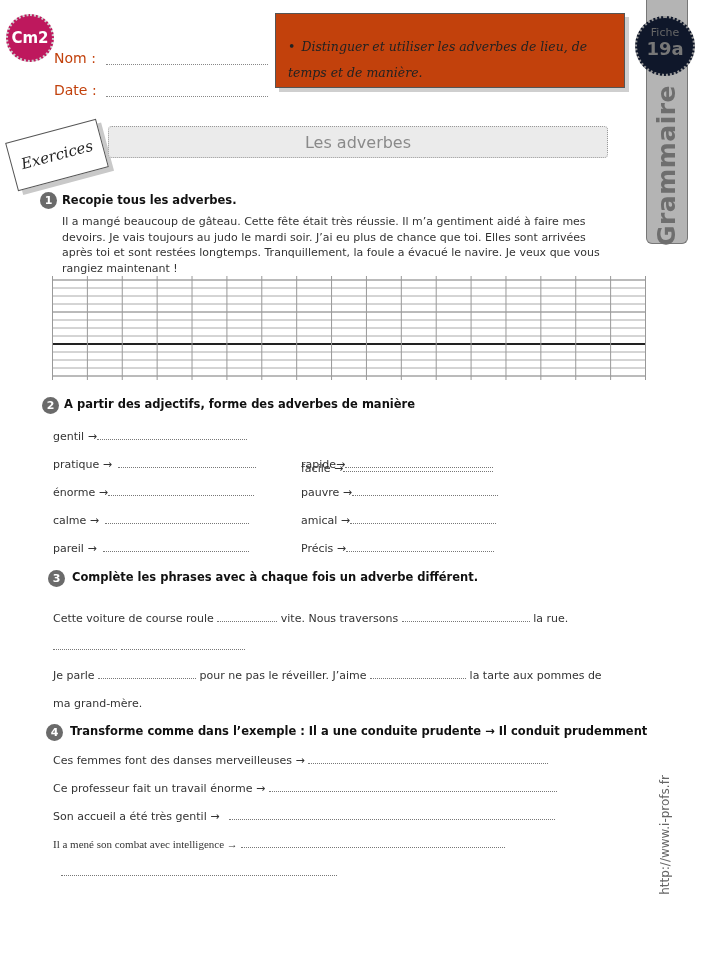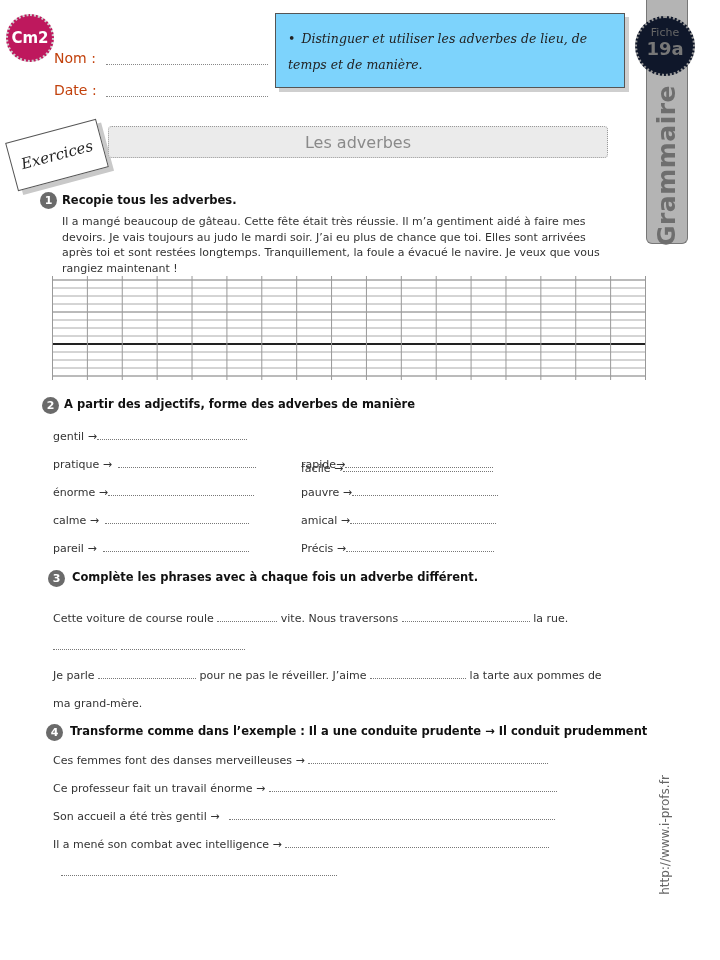--- a/index.html
+++ b/index.html
@@ -14,23 +14,23 @@
     left: 6px; top: 14px; width: 48px; height: 48px; border-radius: 50%;
     background: #be185d; border: 2px dotted #cfcfcf; box-sizing: border-box;
     color: #fff; font-weight: bold; font-size: 15px; display: flex;
     align-items: center; justify-content: center;
   }
   .field-label { font-size: 14px; color: #c2410c; }
   .field-dots { border-bottom: 1px dotted #888; height: 0; }
 
   
   .objective {
-    left: 275px; top: 13px; width: 350px; height: 75px; background: #7dd3fc;
+    left: 275px; top: 13px; width: 350px; height: 75px; background: #c2410c;
     border: 1px solid #555; box-shadow: 4px 4px 0 #cfcfcf; box-sizing: border-box;
-    padding: 12px 12px 8px 12px; font-family: "DejaVu Serif", serif; font-style: italic;
+    padding: 20px 12px 8px 12px; font-family: "DejaVu Serif", serif; font-style: italic;
     font-size: 12.5px; line-height: 26px; color: #222;
   }
   .objective .bullet { font-style: normal; margin-right: 6px; }
 
   
   .tab {
     left: 646px; top: 0; width: 42px; height: 244px; background: #b4b4b4;
     border: 1px solid #777; border-top: none; border-radius: 0 0 6px 6px; box-sizing: border-box;
   }
   .tab-text {
@@ -194,18 +194,18 @@
 <div class="abs line" style="left:53px; top:697px;">
   <span>ma grand-mère.</span>
 </div>
 
 <div class="abs num" style="left:46px; top:724px;">4</div>
 <div class="abs ex-title" style="left:70px; top:724px;">Transforme comme dans l’exemple :  Il a une conduite prudente → Il conduit prudemment</div>
 
 <div class="abs line" style="left:53px; top:754px;"><span>Ces femmes font des danses merveilleuses →</span> <span class="dots" style="width:240px;"></span></div>
 <div class="abs line" style="left:53px; top:782px;"><span>Ce professeur fait un travail énorme →</span> <span class="dots" style="width:288px;"></span></div>
 <div class="abs line" style="left:53px; top:810px;"><span>Son accueil a été très gentil →</span> <span class="dots" style="width:326px; margin-left:6px;"></span></div>
-<div class="abs line" style="left:53px; top:838px;"><span>Il a mené son combat avec intelligence →</span> <span class="dots" style="width:264px;"></span></div>
+<div class="abs line" style="left:53px; top:838px;font-family:Liberation Serif, serif;"><span>Il a mené son combat avec intelligence →</span> <span class="dots" style="width:264px;"></span></div>
 <div class="abs line" style="left:53px; top:866px;"> <span class="dots" style="width:276px; margin-left:8px;"></span></div>
 
 <div class="abs url">
     <span>http://www.i-profs.fr</span>
   </div>
 
 </body></html>

